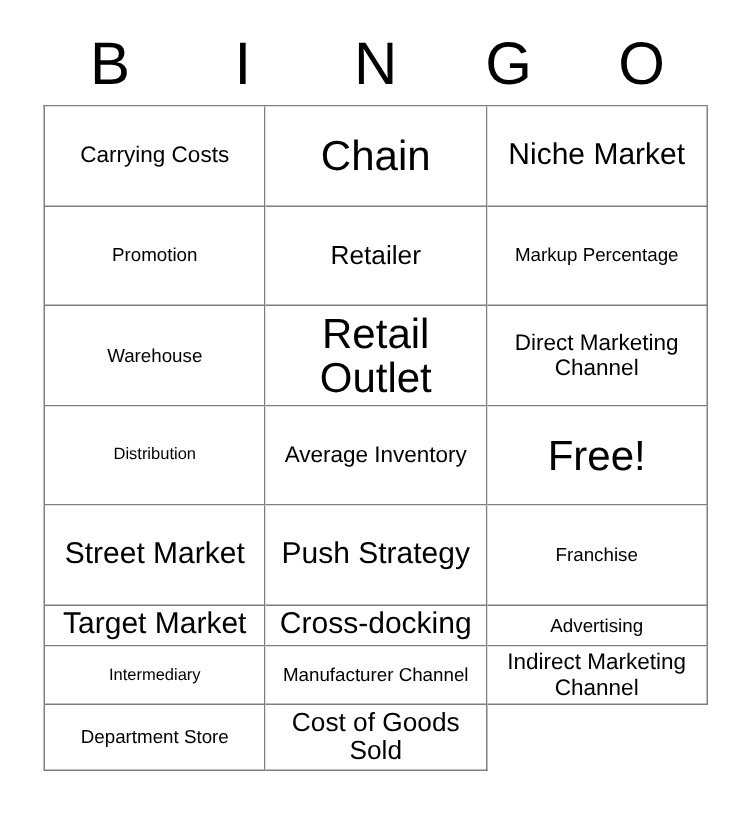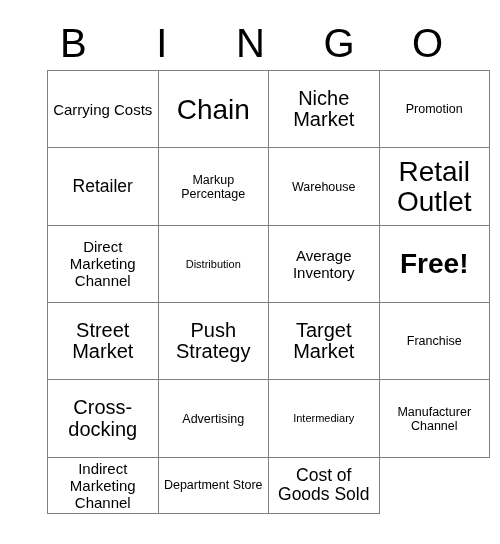--- a/index.html
+++ b/index.html
@@ -40,26 +40,26 @@
     line-height: 44px;
     font-weight: 400;
     letter-spacing: 0px;
     color: #000000;
     user-select: none;
   }
 
   
   .bingo-grid {
     position: absolute;
-    left: 47px;
+    left: 29px;
     top: 70px;
     width: 443px;
     height: 444px;
     display: grid;
-    grid-template-columns: repeat(4, 1fr);
+    grid-template-columns: repeat(3, 1fr);
     grid-template-rows: repeat(5, 1fr);
     border-top: 1px solid #7f7f7f;
     border-left: 1px solid #7f7f7f;
     box-sizing: border-box;
     background: #ffffff;
   }
 
   .bingo-cell {
     border-right: 1px solid #7f7f7f;
     border-bottom: 1px solid #7f7f7f;
@@ -84,21 +84,21 @@
   }
 
   
   .fs-xs  .cell-text { font-size: 11px;  line-height: 1.12; }
   .fs-sm  .cell-text { font-size: 12.5px; line-height: 1.12; }
   .fs-md  .cell-text { font-size: 15px;  line-height: 1.14; }
   .fs-lg  .cell-text { font-size: 17.5px; line-height: 1.12; }
   .fs-xl  .cell-text { font-size: 20px;  line-height: 1.08; }
   .fs-xxl .cell-text { font-size: 28px;  line-height: 1.04; }
 
-  .free-cell .cell-text { font-weight: 700; }
+  .free-cell .cell-text { font-weight: 400; }
 </style>
 </head>
 <body>
 
 <div class="bingo-page">
 
   <div class="bingo-header">
     <div class="header-letter">B</div>
     <div class="header-letter">I</div>
     <div class="header-letter">N</div>
@@ -146,25 +146,25 @@
     <div class="bingo-cell fs-xxl free-cell">
         <span class="cell-text">Free!</span>
       </div>
     <div class="bingo-cell fs-xl">
         <span class="cell-text">Street Market</span>
       </div>
     <div class="bingo-cell fs-xl">
         <span class="cell-text">Push Strategy</span>
       </div>
 
+    <div class="bingo-cell fs-sm">
+        <span class="cell-text">Franchise</span>
+      </div>
     <div class="bingo-cell fs-xl">
         <span class="cell-text">Target Market</span>
-      </div>
-    <div class="bingo-cell fs-sm">
-        <span class="cell-text">Franchise</span>
       </div>
     <div class="bingo-cell fs-xl">
         <span class="cell-text">Cross-docking</span>
       </div>
     <div class="bingo-cell fs-sm">
         <span class="cell-text">Advertising</span>
       </div>
 
     <div class="bingo-cell fs-xs">
         <span class="cell-text">Intermediary</span>

